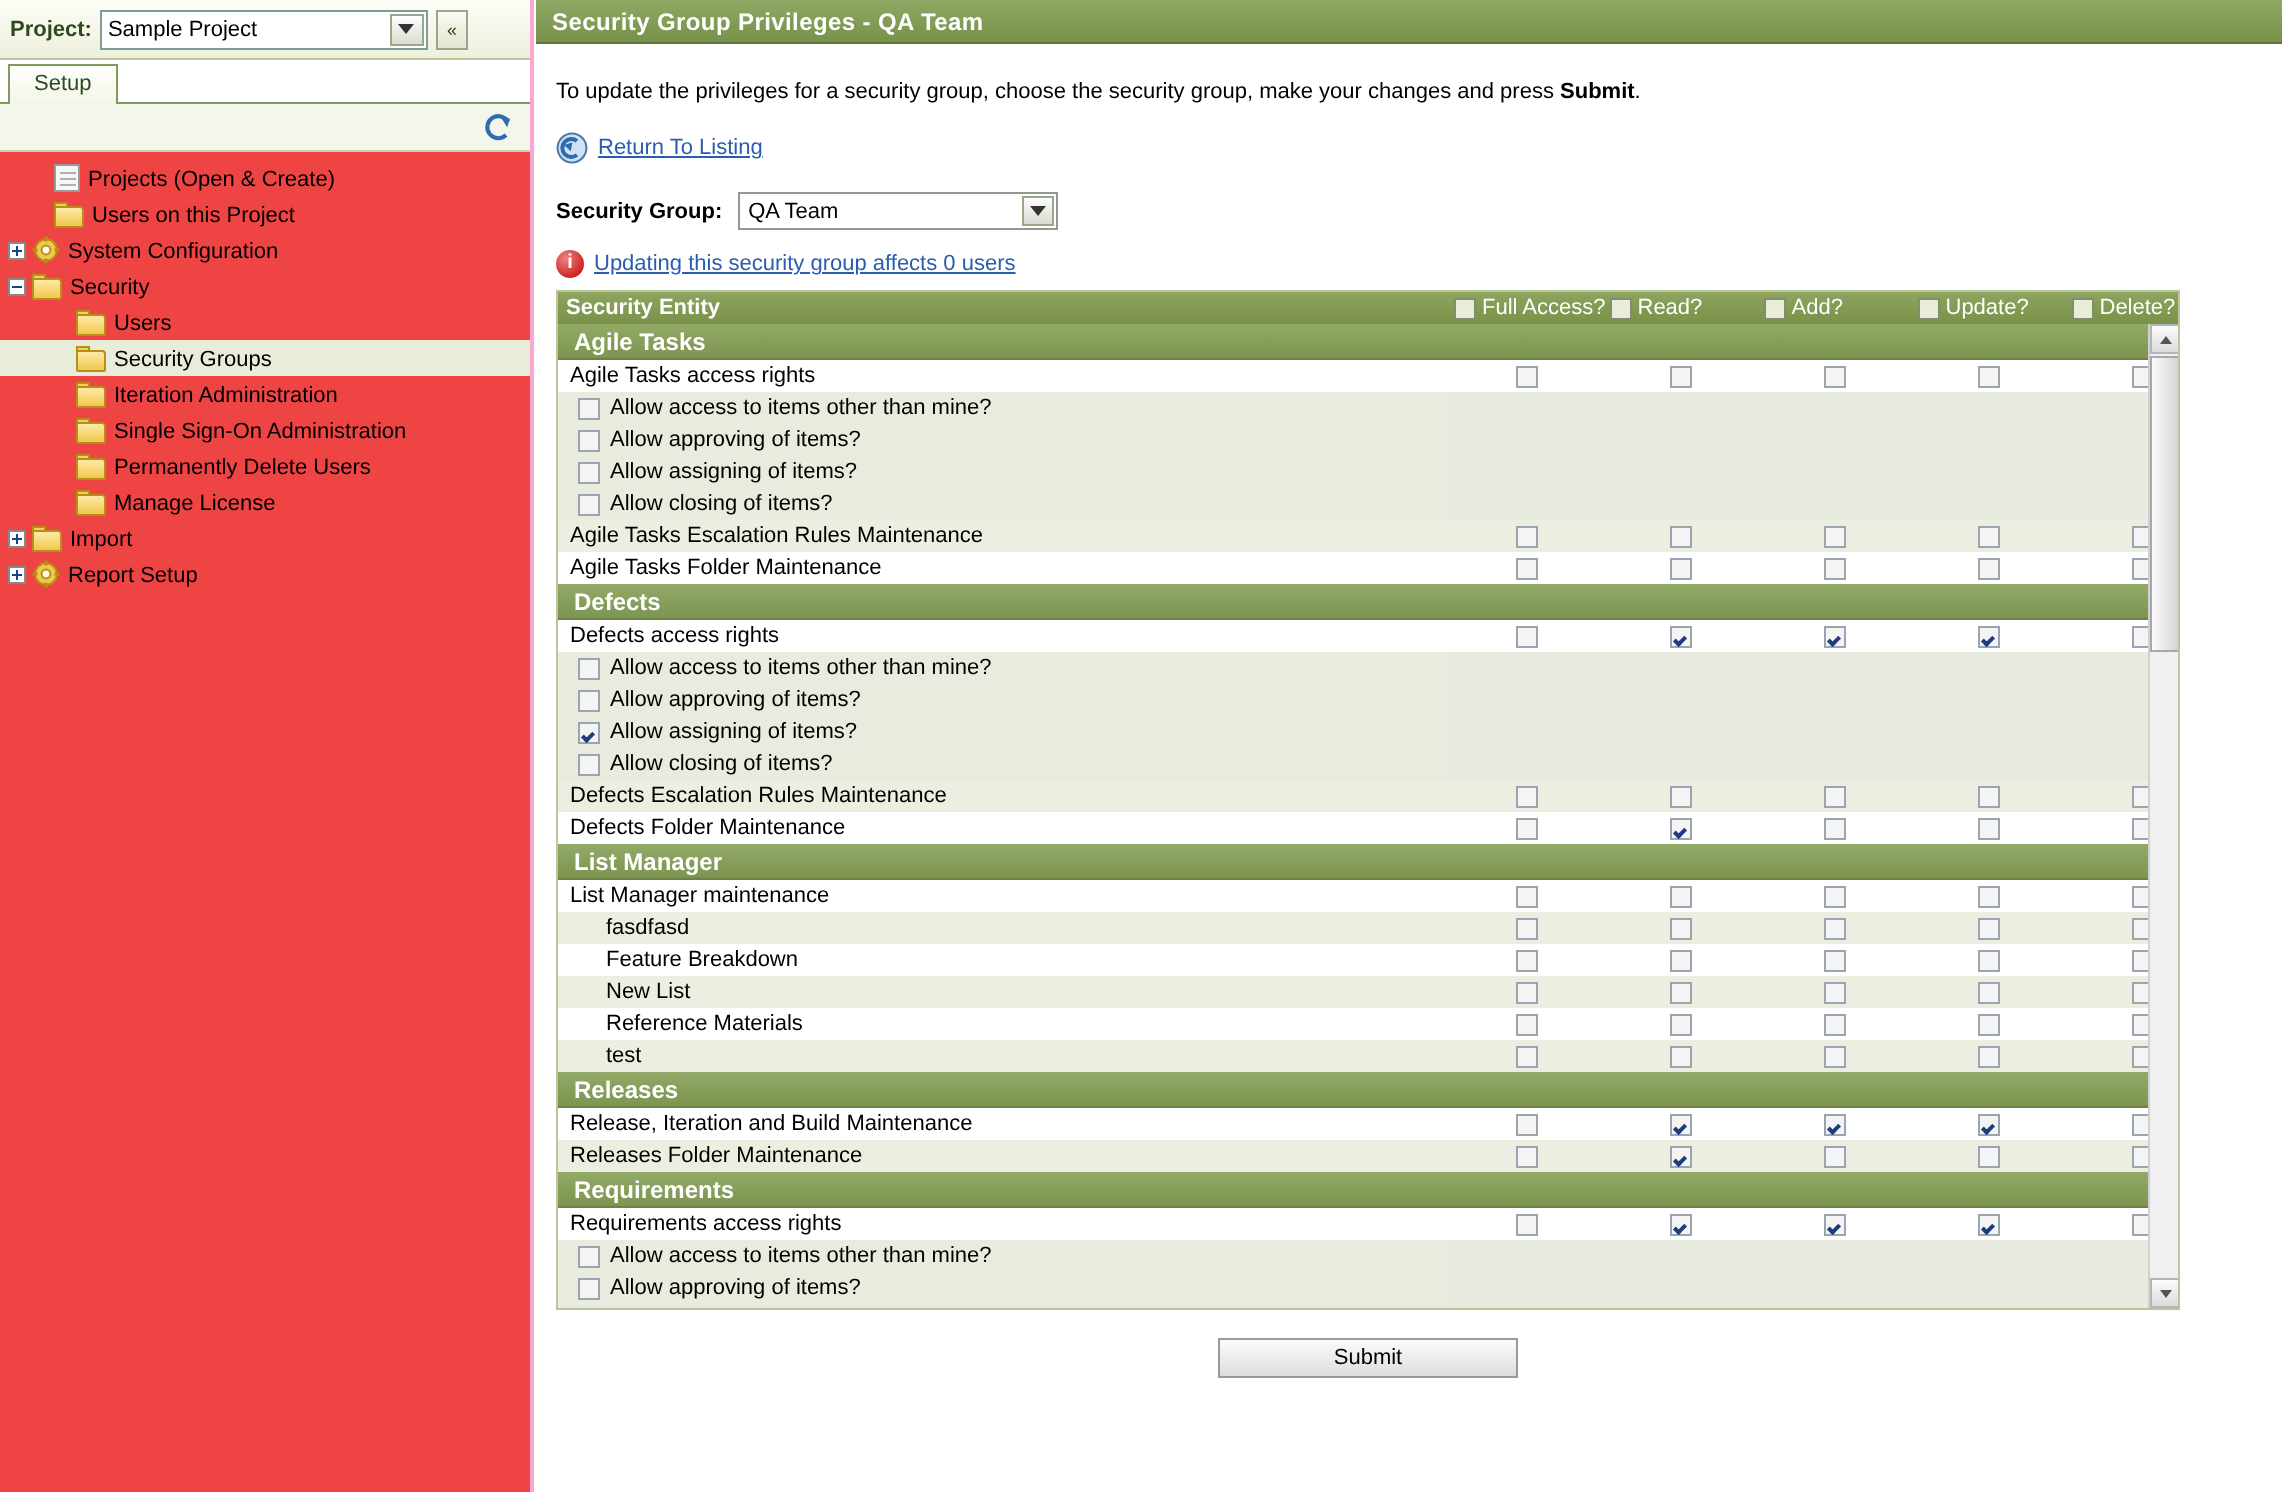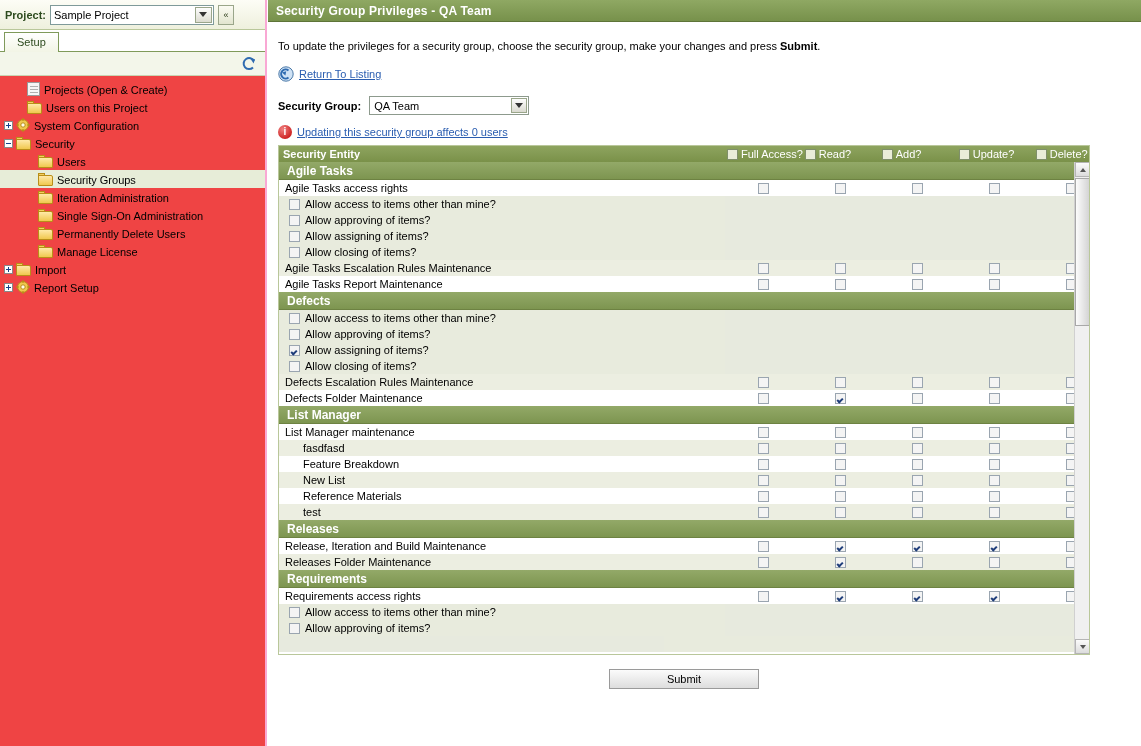--- a/index.html
+++ b/index.html
@@ -688,40 +688,60 @@
                 </div>
                 <div class="cell">
                   <span class="cb"></span>
                 </div>
                 <div class="cell">
                   <span class="cb"></span>
                 </div>
               </div>
               <div class="item-row">
                 <div class="c0">
-                  <span>Agile Tasks Report Maintenance</span>
+                  <span>Agile Tasks Folder Maintenance</span>
                 </div>
                 <div class="cell">
                   <span class="cb"></span>
                 </div>
                 <div class="cell">
                   <span class="cb"></span>
                 </div>
                 <div class="cell">
                   <span class="cb"></span>
                 </div>
                 <div class="cell">
                   <span class="cb"></span>
                 </div>
                 <div class="cell">
                   <span class="cb"></span>
                 </div>
               </div>
               <div class="group-row">
                 <span>Defects</span>
+              </div>
+              <div class="item-row">
+                <div class="c0">
+                  <span>Defects access rights</span>
+                </div>
+                <div class="cell">
+                  <span class="cb"></span>
+                </div>
+                <div class="cell">
+                  <span class="cb checked"></span>
+                </div>
+                <div class="cell">
+                  <span class="cb checked"></span>
+                </div>
+                <div class="cell">
+                  <span class="cb checked"></span>
+                </div>
+                <div class="cell">
+                  <span class="cb"></span>
+                </div>
               </div>
               <div class="item-row subblock">
                 <div class="c0 indent">
                   <span class="cb"></span>
                   <span>Allow access to items other than mine?</span>
                 </div>
                 <div class="cell band"></div>
                 <div class="cell band"></div>
                 <div class="cell band"></div>
                 <div class="cell band"></div>

